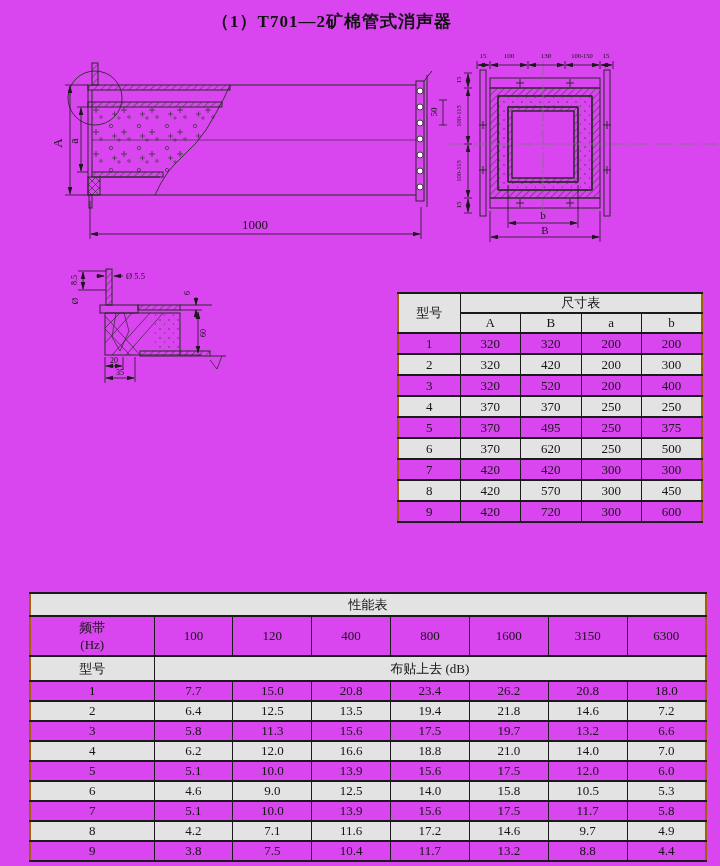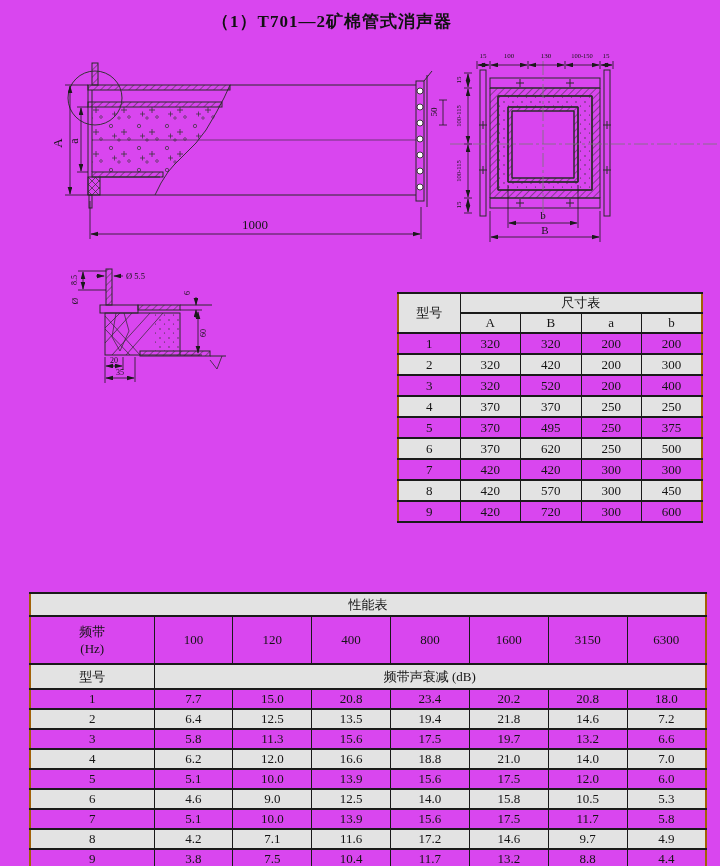--- a/index.html
+++ b/index.html
@@ -18,21 +18,21 @@
         text-align:center;color:#141414;}
   th,td{border:1px solid #1a1a1a;border-top-width:2px;border-bottom-width:2px;
         font-weight:normal;padding:0;vertical-align:middle;}
   table{border:2px solid #a16207;}
   .shade>th,.shade>td{background:#e3e3e3;}
   .dim-table{left:397px;top:292px;width:306px;font-size:13px;}
   .dim-table thead tr{height:20px;}
   .dim-table tbody tr{height:21px;}
   .perf-table{left:29px;top:592px;width:678px;font-size:13px;}
   .perf-table .t-row{height:23px;border-radius:10px;}
-  .perf-table .f-row{height:48px;}
+  .perf-table .f-row{height:40px;}
   .perf-table .m-row{height:25px;}
   .perf-table tbody tr{height:20px;}
   .freq-cell div{line-height:17px;}
 </style>
 </head>
 <body>
 
 <div class="page">
 
   <div class="title">（1）T701—2矿棉管式消声器</div>
@@ -344,31 +344,31 @@
       <th>100</th>
           <th>120</th>
           <th>400</th>
           <th>800</th>
           <th>1600</th>
           <th>3150</th>
           <th>6300</th>
         </tr>
       <tr class="m-row shade">
         <th>型号</th>
-        <th colspan="7">频带声衰减  (dB)</th>
+        <th colspan="7">布贴上去  (dB)</th>
       </tr>
     </thead>
     <tbody id="perf-body">
         <tr>
           <td>1</td>
           <td>7.7</td>
           <td>15.0</td>
           <td>20.8</td>
           <td>23.4</td>
-          <td>20.2</td>
+          <td>26.2</td>
           <td>20.8</td>
           <td>18.0</td>
         </tr>
         <tr class="shade">
           <td>2</td>
           <td>6.4</td>
           <td>12.5</td>
           <td>13.5</td>
           <td>19.4</td>
           <td>21.8</td>

